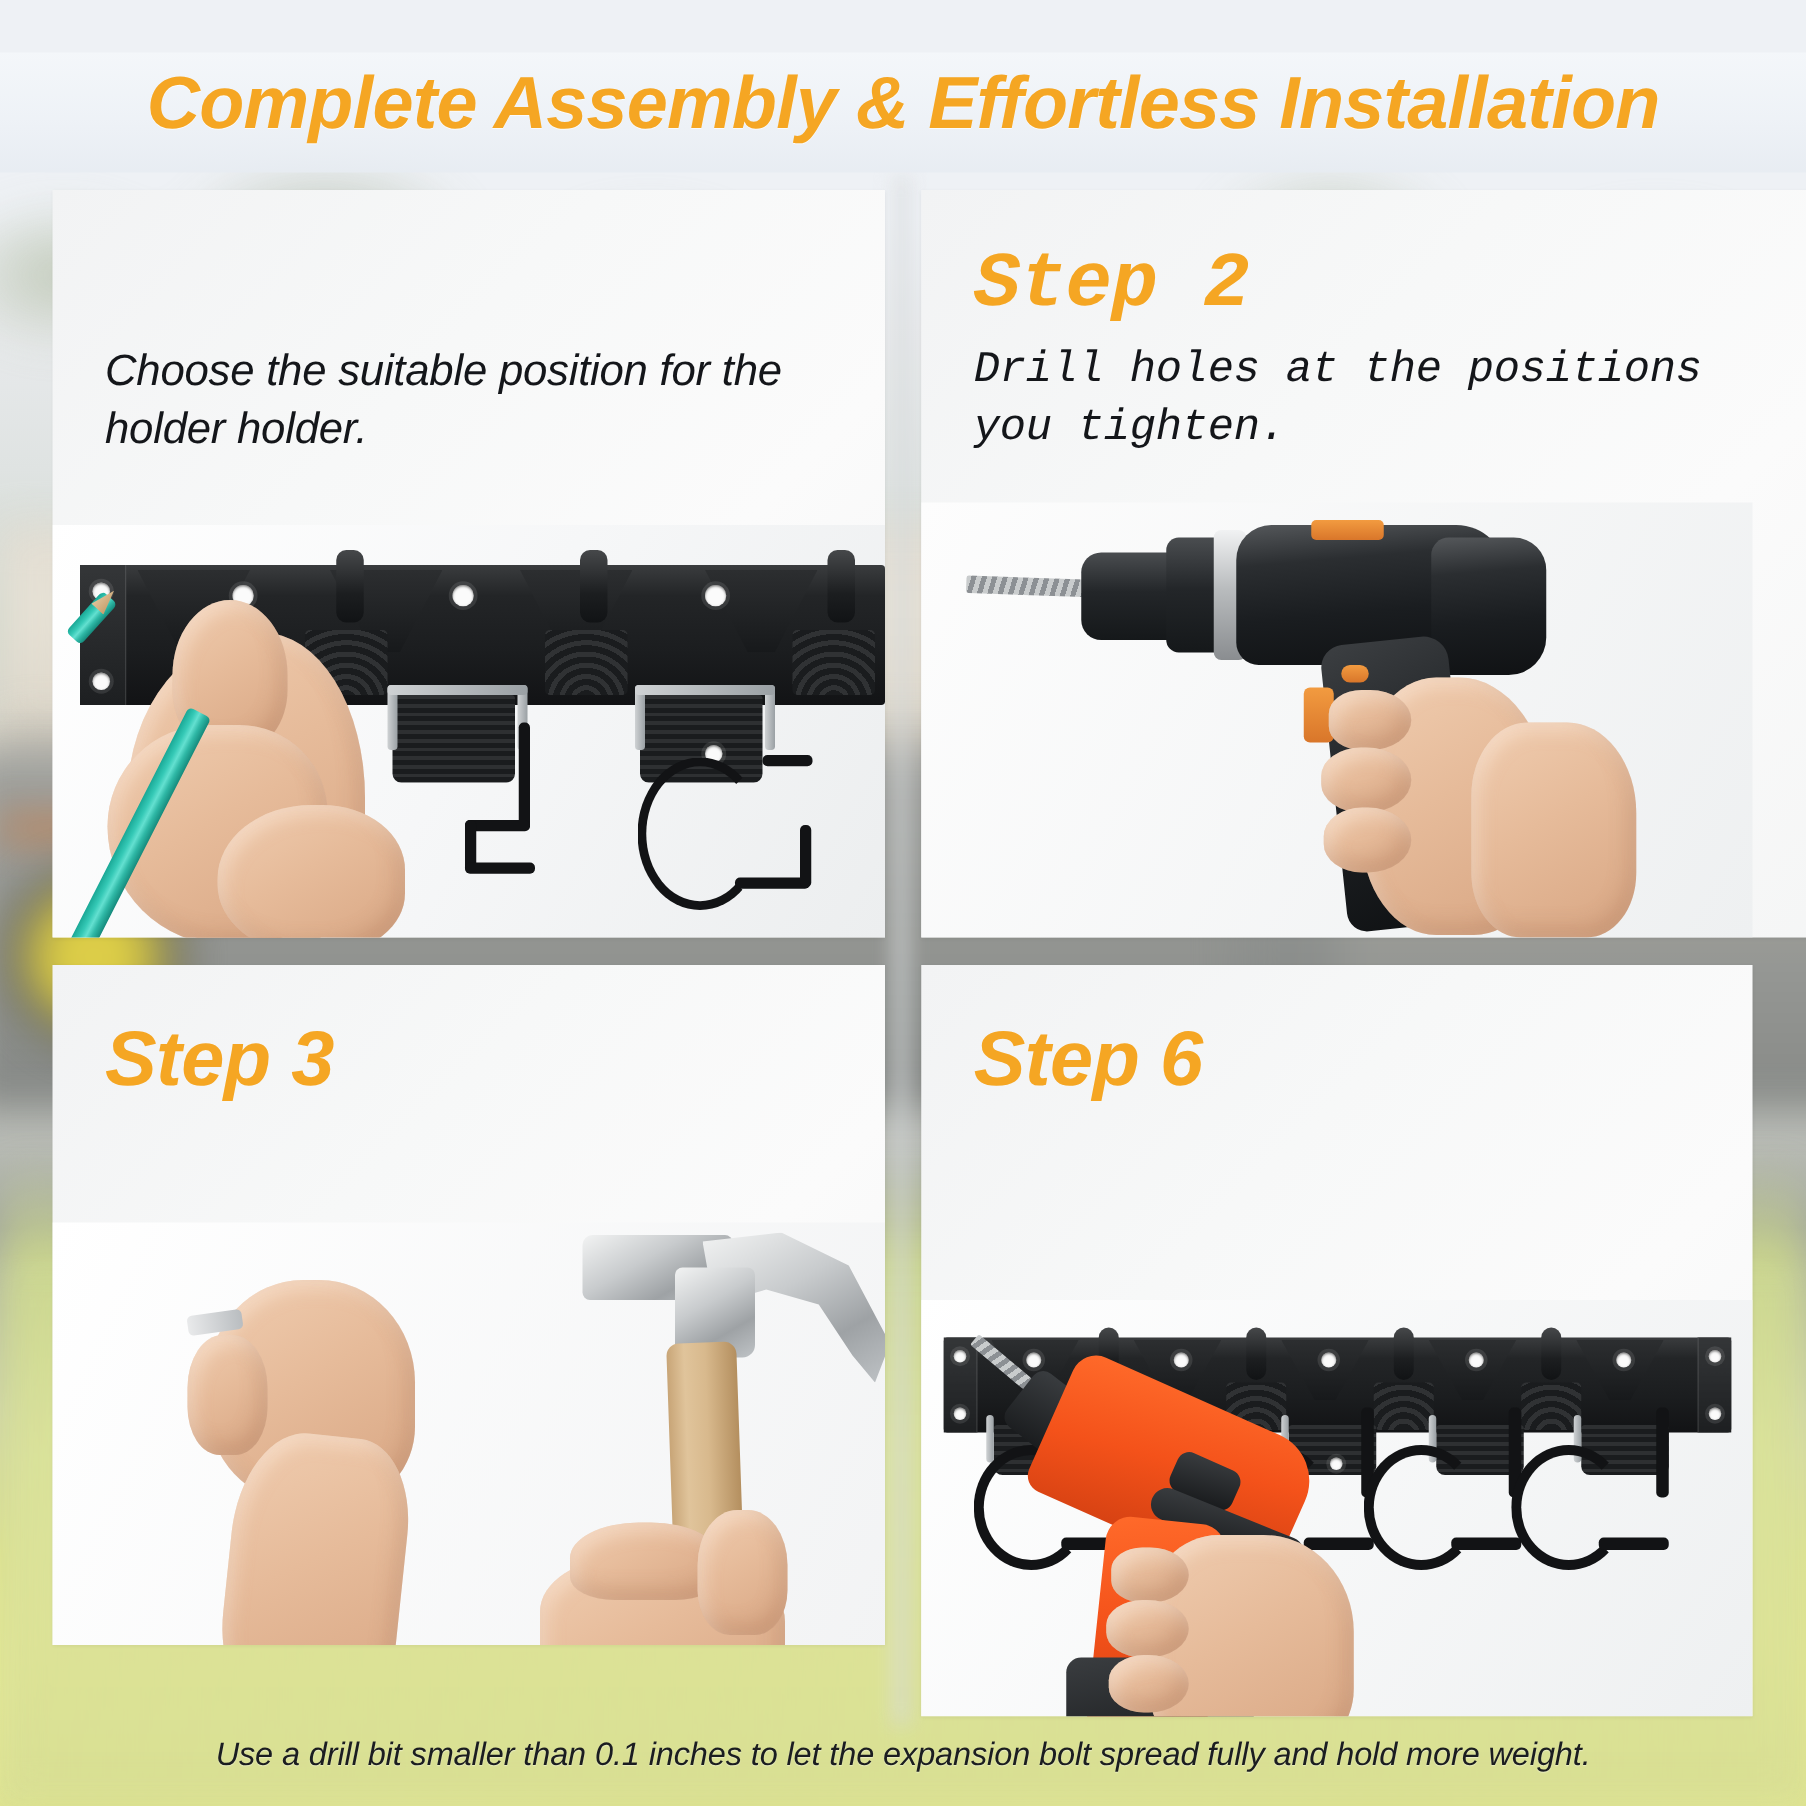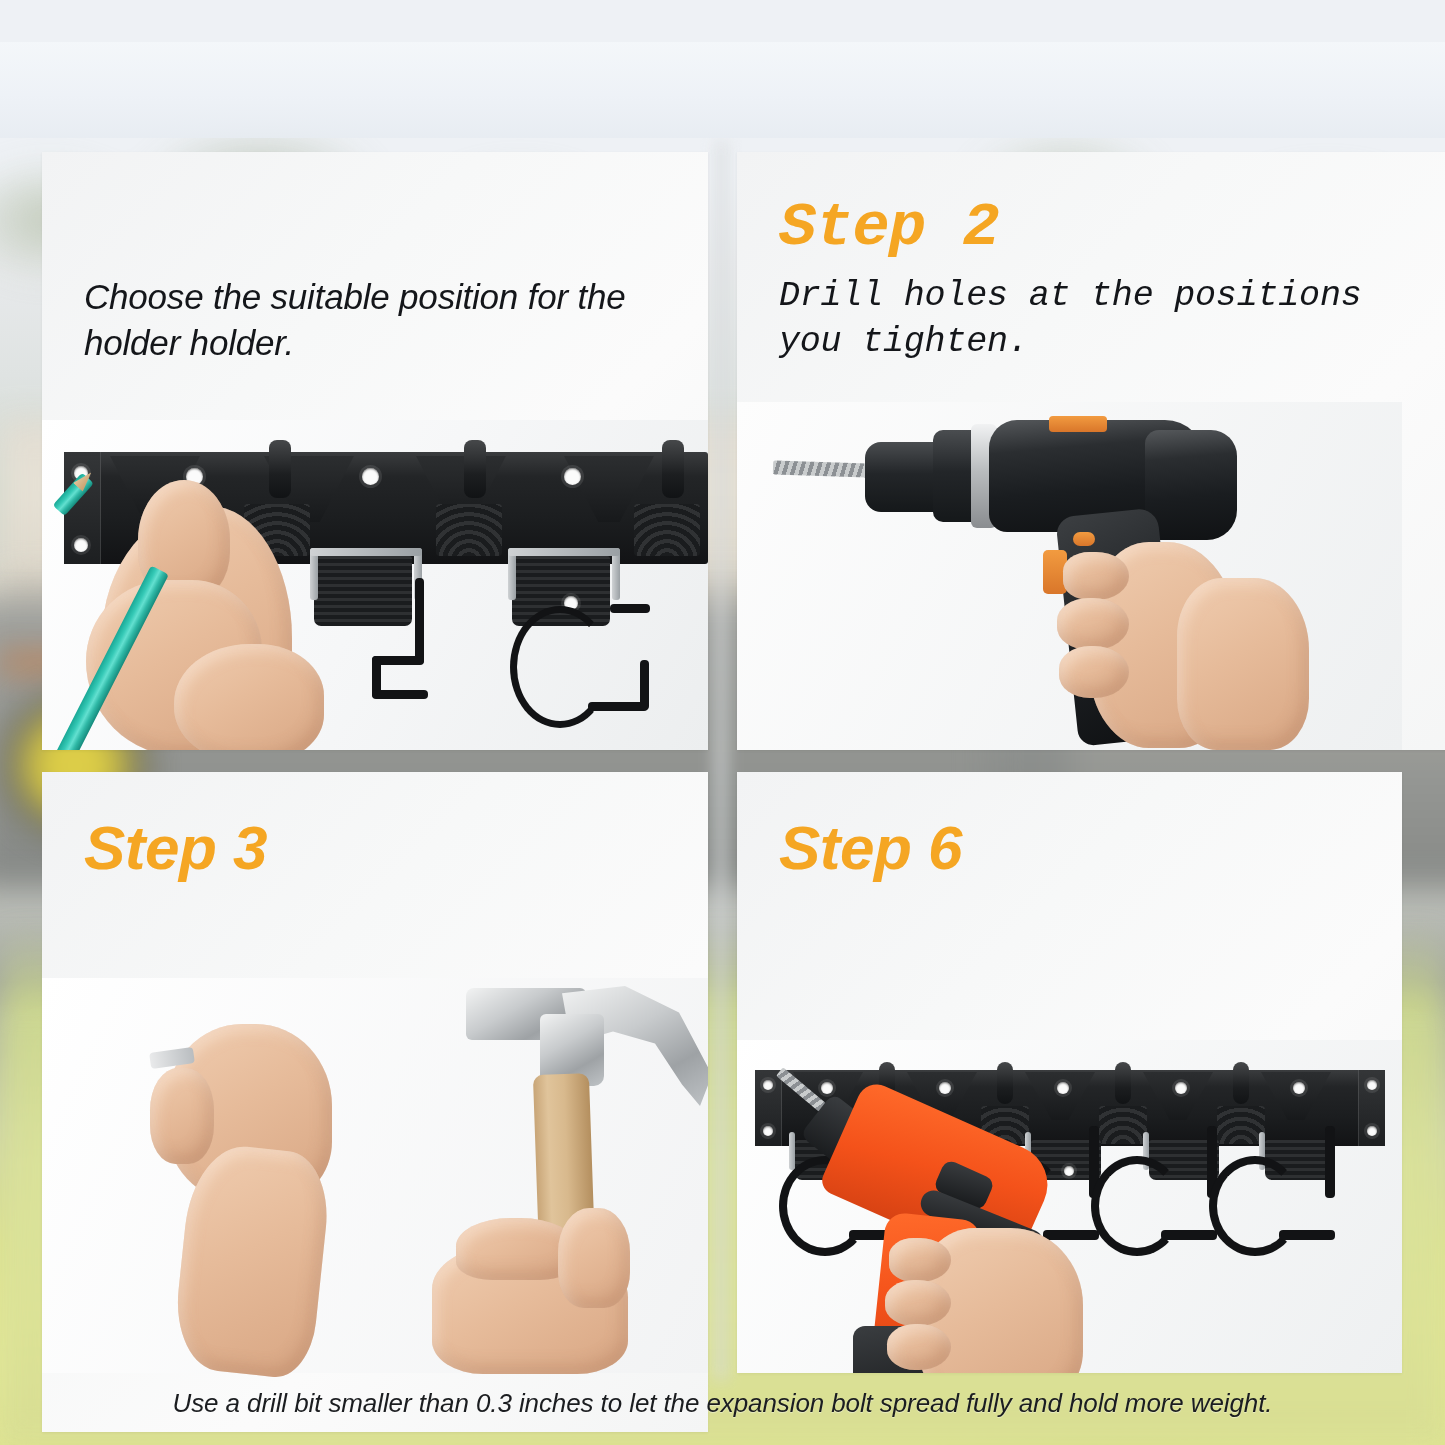--- a/index.html
+++ b/index.html
@@ -111,21 +111,21 @@
 
   
   .panel {
     position: absolute;
     background: linear-gradient(135deg, #f2f3f4 0%, #f7f8f8 35%, #fbfbfb 65%, #f4f5f5 100%);
     overflow: hidden;
     box-shadow: 0 1px 3px rgba(0,0,0,.06);
   }
   #panel-1 { left: 42px;  top: 152px;  width: 666px; height: 598px; }
   #panel-2 { left: 737px; top: 152px;  width: 768px; height: 598px; font-family: Liberation Mono, monospace; }
-  #panel-3 { left: 42px;  top: 772px;  width: 666px; height: 660px; }
+  #panel-3 { left: 42px;  top: 772px;  width: 666px; height: 544px; }
   #panel-4 { left: 737px; top: 772px;  width: 665px; height: 601px; }
 
   .step-title {
     position: absolute;
     left: 42px; top: 40px;
     font-size: 62px;
     font-weight: 700;
     font-style: italic;
     color: #F5A623;
     letter-spacing: -0.5px;
@@ -295,20 +295,21 @@
     <div class="bg-layer bg-vehicle"></div>
     <div class="bg-layer bg-vehicle-r"></div>
     <div class="bg-layer bg-stripe"></div>
     <div class="bg-layer bg-wheel"></div>
     <div class="bg-layer bg-grass"></div>
     <div class="bg-layer bg-grass-tex"></div>
     <div class="bg-layer bg-pole"></div>
   </div>
 
   <div class="title-band"></div>
+  <div class="title-text">Complete Assembly &amp; Effortless Installation</div>
 
   <div class="panel" id="panel-1">
     <div class="step-desc">Choose the suitable position for the holder holder.</div>
 
     <div class="art" style="left:0;top:268px;width:666px;height:330px;">
       <div class="wall" style="left:0;top:0;width:666px;height:330px;"></div>
 
       <div class="rail" style="left:22px;top:32px;width:644px;height:112px;">
         <div class="rail-endplate" style="left:0;"></div>
         <div class="rail-hole" style="left:10px;top:14px;width:14px;height:14px;"></div>
@@ -516,15 +517,15 @@
 
       <div>
         <div class="skin" style="left:182px;top:188px;width:164px;height:176px;border-radius:34% 44% 30% 30%;"></div>
         <div class="skin" style="left:152px;top:198px;width:62px;height:44px;border-radius:40% 50% 50% 40%;"></div>
         <div class="skin" style="left:148px;top:240px;width:66px;height:46px;border-radius:44% 50% 50% 44%;"></div>
         <div class="skin" style="left:150px;top:284px;width:64px;height:46px;border-radius:44% 50% 50% 44%;"></div>
       </div>
     </div>
   </div>
 
-  <div class="footer-note">Use a drill bit smaller than 0.3 inches to let the expansion bolt spread fully and hold more weight.</div>
+  <div class="footer-note">Use a drill bit smaller than 0.1 inches to let the expansion bolt spread fully and hold more weight.</div>
 
 </div>
 
 </body></html>

